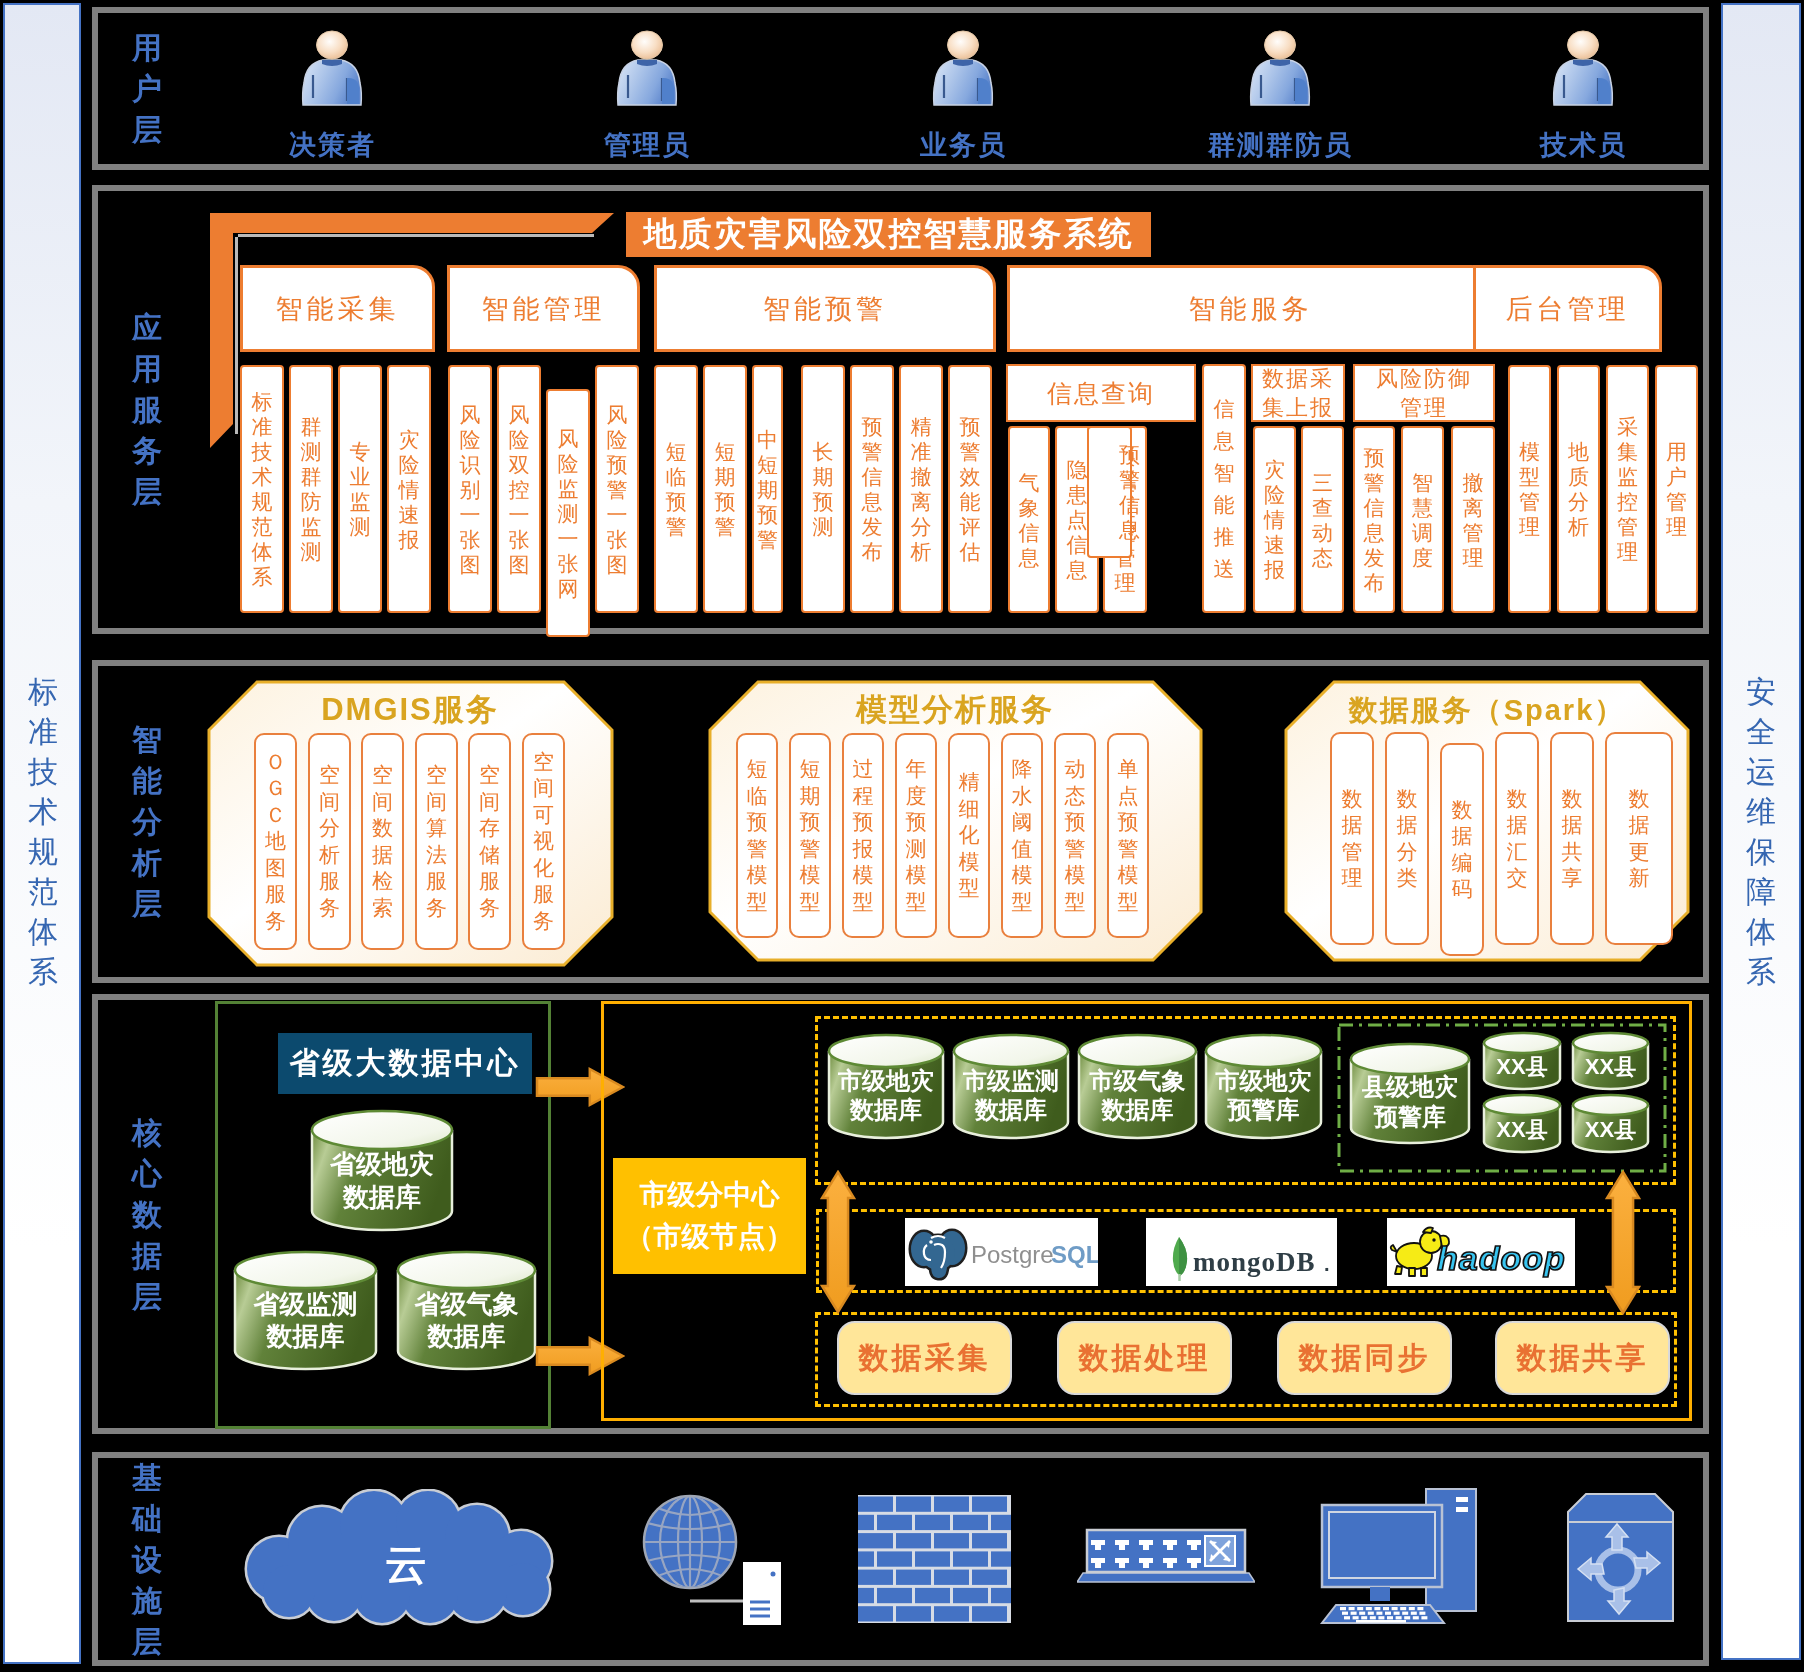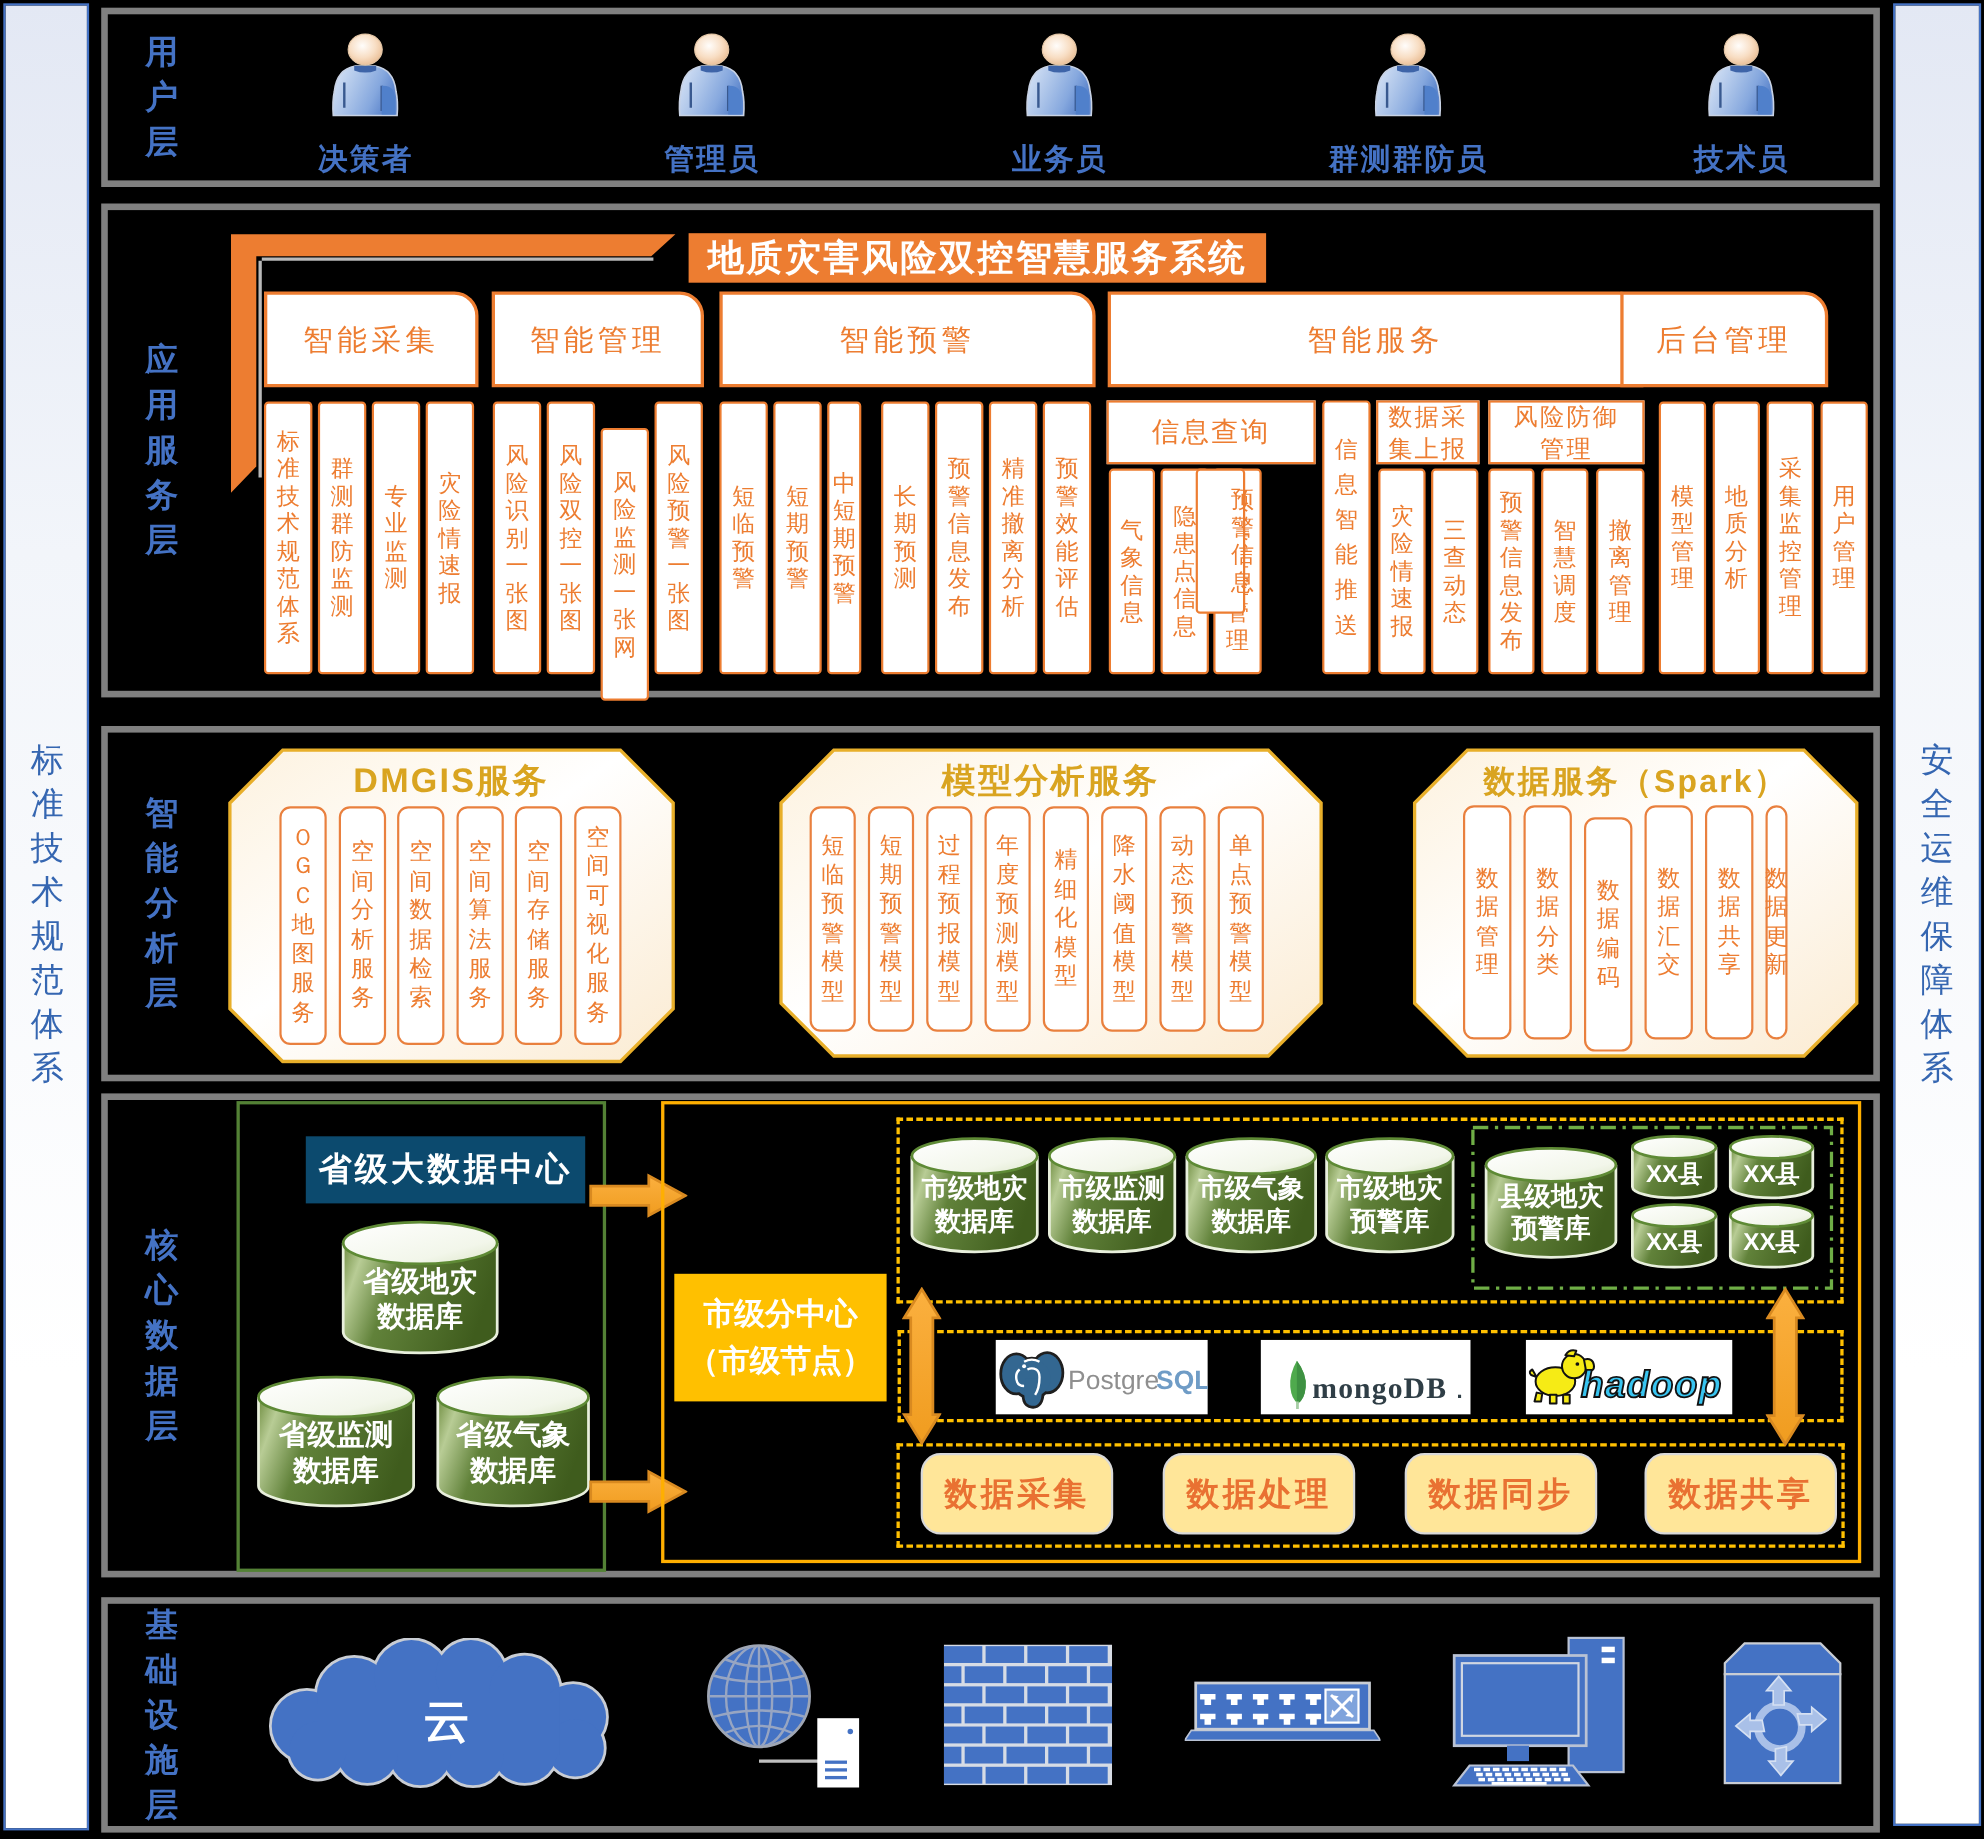--- a/index.html
+++ b/index.html
@@ -367,21 +367,21 @@
   </div>
 
 <div class="octbox" style="left:1495px;top:732px;width:44px;height:213px;align-items:center;">
     <span>数据汇交</span>
   </div>
 
 <div class="octbox" style="left:1550px;top:732px;width:44px;height:213px;">
     <span>数据共享</span>
   </div>
 
-<div class="octbox" style="left:1605px;top:732px;width:20px;height:213px;">
+<div class="octbox" style="left:1605px;top:732px;width:68px;height:213px;">
     <span>数据更新</span>
   </div>
 
 <div class="abs" style="left:215px;top:1001px;width:336px;height:428px;border:3px solid #538135;"></div>
 
 <div class="abs" style="left:242px;top:1033px;width:254px;height:61px;background:#0c4a6e;color:#fff;font-weight:bold;font-size:30px;display:flex;align-items:center;justify-content:center;letter-spacing:3px;margin-left:36px;">省级大数据中心</div>
 
 <svg class="abs" style="left:310px;top:1109px" width="144" height="123" viewBox="0 0 144 123">
 <path d="M2,21 L2,102 A70.0,19 0 0 0 142,102 L142,21" fill="url(#cylg)" stroke="#E8EFDC" stroke-width="2.5"></path>
 <ellipse cx="72.0" cy="21" rx="70.0" ry="19" fill="url(#cyltop)" stroke="#5E8A35" stroke-width="2.5"></ellipse>

